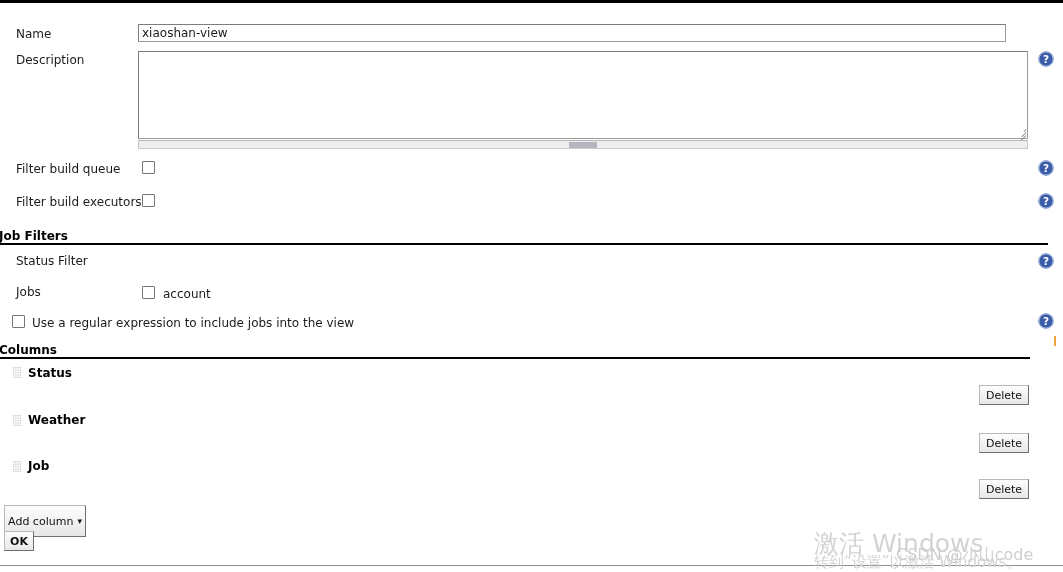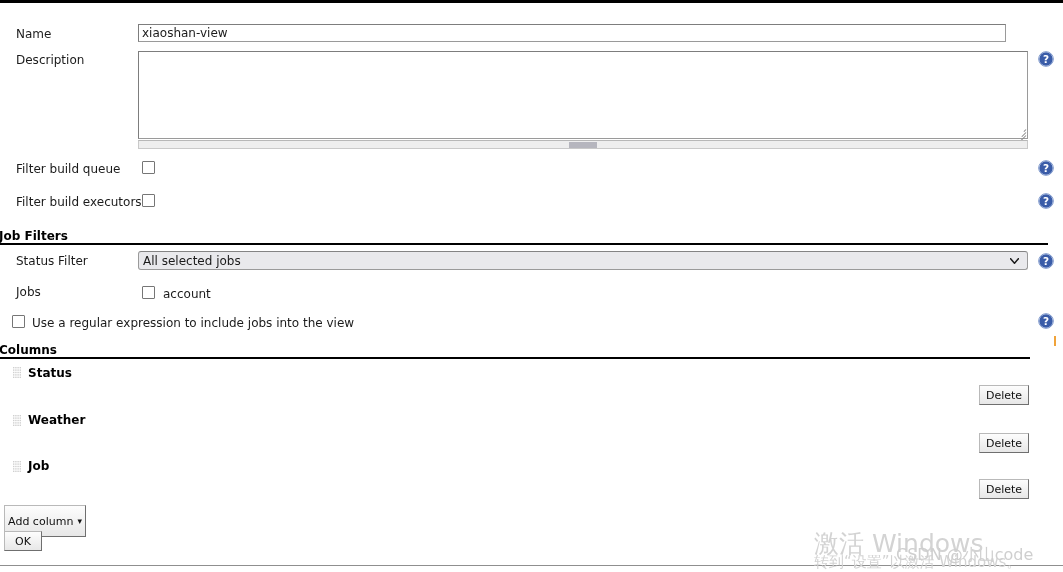--- a/index.html
+++ b/index.html
@@ -311,28 +311,20 @@
   </div>
 </div>
 
 <div class="section" style="top:229px; height:16px;">
   <div class="stitle">Job Filters</div>
   <div class="sline" style="top:14px; width:1048px;"></div>
 </div>
 
 <div class="row" style="top:251px; height:22px;">
   <div class="lbl" style="left:8px; top:3px;">Status Filter</div>
-  <div class="selectbox" style="left:130px; top:0; width:890px;">
-    <div class="sel-text">All selected jobs</div>
-    <div class="chev">
-      <svg width="9" height="6" viewBox="0 0 9 6">
-        <path d="M0.6 0.7 L4.5 5.2 L8.4 0.7" fill="none" stroke="#1a1a1a" stroke-width="1.5" stroke-linecap="round" stroke-linejoin="round"></path>
-      </svg>
-    </div>
-  </div>
   <div class="help" style="left:1030px; top:2px;">
     <svg width="16" height="16" viewBox="0 0 16 16">
       <circle cx="8" cy="8" r="7.3" fill="#3a5ca8" stroke="#ffffff" stroke-width="1.2"></circle>
       <circle cx="8" cy="8" r="7.3" fill="none" stroke="#5577bb" stroke-width="0.8"></circle>
       <text x="8" y="12" text-anchor="middle" font-family="DejaVu Sans, sans-serif" font-size="10.5" font-weight="bold" fill="#ffffff">?</text>
     </svg>
   </div>
 </div>
 
 <div class="row" style="top:283px; height:20px;">
@@ -455,21 +447,21 @@
   <div class="colname" style="left:20px; top:0px;">Job</div>
   <button class="btn" style="left:971px; top:20px; width:50px; height:20px;">
     <span class="bcap">Delete</span>
   </button>
 </div>
 
 <button class="btn" style="left:4px; top:505px; width:82px; height:32px;">
   <span class="bcap">Add column</span><span class="caret">▾</span>
 </button>
 
-<button class="btn" style="left:4px; top:531px; width:38px; height:20px;">
+<button class="btn" style="left:4px; top:531px; width:30px; height:20px;font-weight:bold;">
   <span class="bcap">OK</span>
 </button>
 
 <div class="bottomrule" style="top:565px;"></div>
 
 <div class="winmark winmark-title" style="left:814px; top:527px;">激活 Windows</div>
 <div class="winmark winmark-sub" style="left:814px; top:553px;">转到“设置”以激活 Windows。</div>
 <div class="csdnmark" style="left:896px; top:545px;">CSDN @小山code</div>
 
 </body></html>

